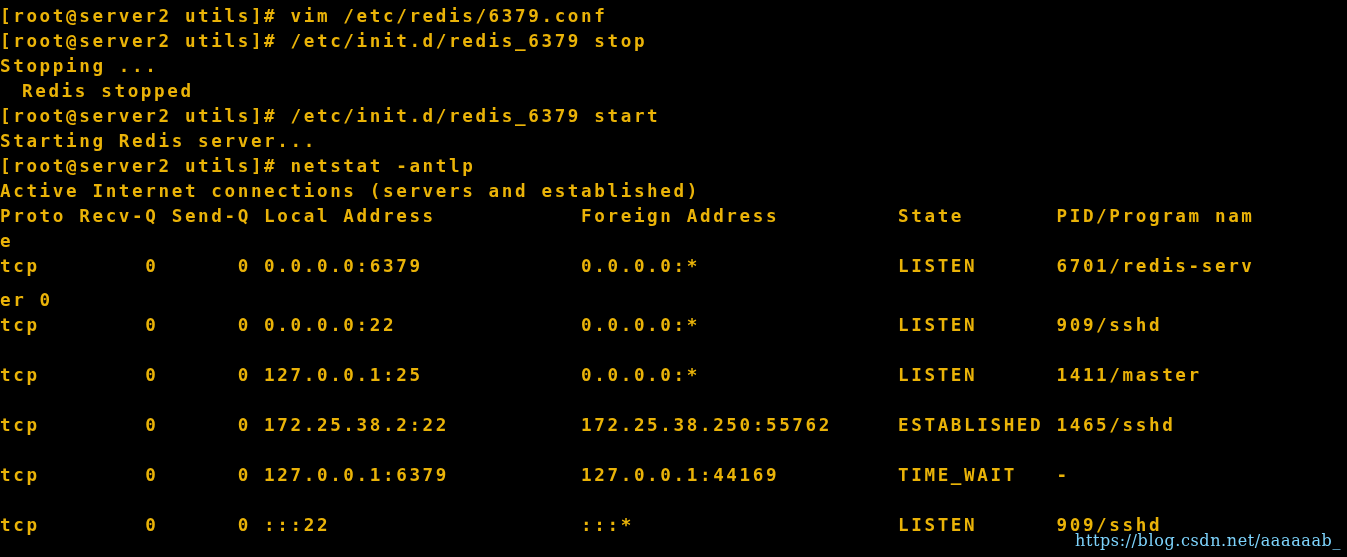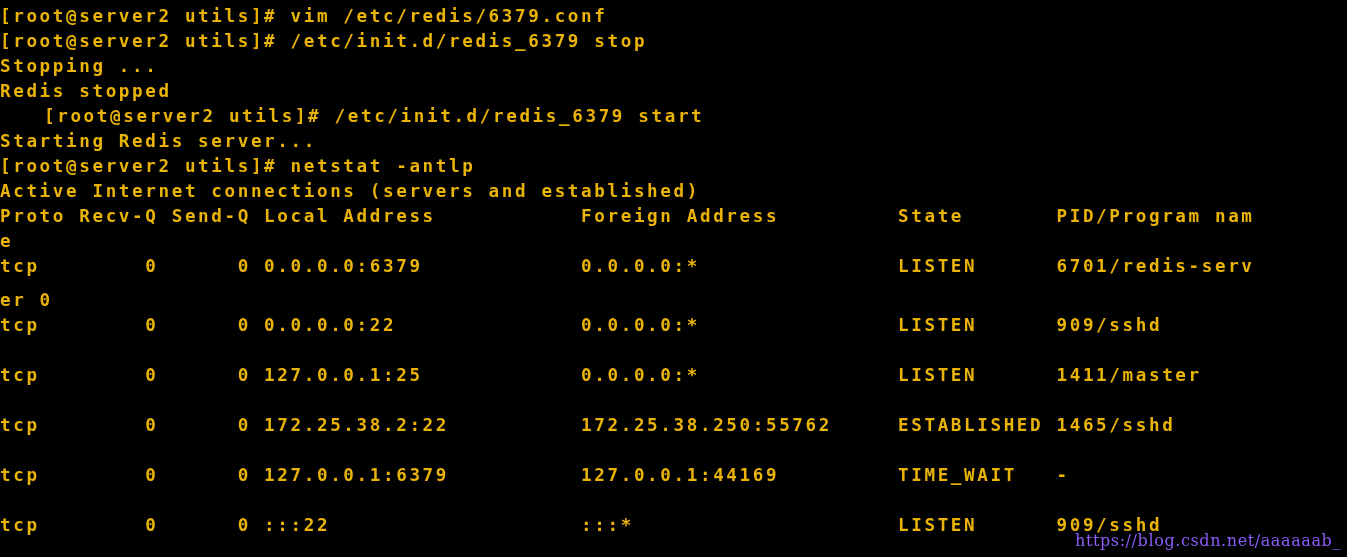--- a/index.html
+++ b/index.html
@@ -41,34 +41,34 @@
     left: 0;
     top: 528px;
     width: 1347px;
     text-align: right;
     padding-right: 6px;
     box-sizing: border-box;
     font-family: "DejaVu Serif", "Liberation Serif", serif;
     font-size: 16px;
     font-weight: normal;
     letter-spacing: 0.6px;
-    color: #8b5cf6;
+    color: #7dd3fc;
     white-space: pre;
   }
 </style>
 </head>
 <body>
 
 <div id="terminal">
   <div class="screen">
     <div class="line" style="letter-spacing: 2.6137px;">[root@server2 utils]# vim /etc/redis/6379.conf</div>
     <div class="line" style="letter-spacing: 2.6137px;">[root@server2 utils]# /etc/init.d/redis_6379 stop</div>
     <div class="line" style="letter-spacing: 2.6137px;">Stopping ...</div>
-    <div class="line" style="letter-spacing: 2.6137px;">Redis stopped</div>
-    <div class="line" style="letter-spacing: 2.6137px; padding-left: 44px;">[root@server2 utils]# /etc/init.d/redis_6379 start</div>
+    <div class="line" style="letter-spacing: 2.6137px; margin-left: 22px;">Redis stopped</div>
+    <div class="line" style="letter-spacing: 2.6137px;">[root@server2 utils]# /etc/init.d/redis_6379 start</div>
     <div class="line" style="letter-spacing: 2.6137px;">Starting Redis server...</div>
     <div class="line" style="letter-spacing: 2.6137px;">[root@server2 utils]# netstat -antlp</div>
     <div class="line" style="letter-spacing: 2.6137px;">Active Internet connections (servers and established)</div>
     <div class="line" style="letter-spacing: 2.6137px;">Proto Recv-Q Send-Q Local Address           Foreign Address         State       PID/Program nam</div>
     <div class="line" style="letter-spacing: 2.6137px;">e</div>
     <div class="line" style="letter-spacing: 2.6137px;">tcp        0      0 0.0.0.0:6379            0.0.0.0:*               LISTEN      6701/redis-serv</div>
     <div class="line" style="letter-spacing: 2.6137px; margin-top: 9px;">er 0</div>
     <div class="line" style="letter-spacing: 2.6137px;">tcp        0      0 0.0.0.0:22              0.0.0.0:*               LISTEN      909/sshd</div>
     <div class="line blank" style="letter-spacing: 2.6137px;"></div>
     <div class="line" style="letter-spacing: 2.6137px;">tcp        0      0 127.0.0.1:25            0.0.0.0:*               LISTEN      1411/master</div>

